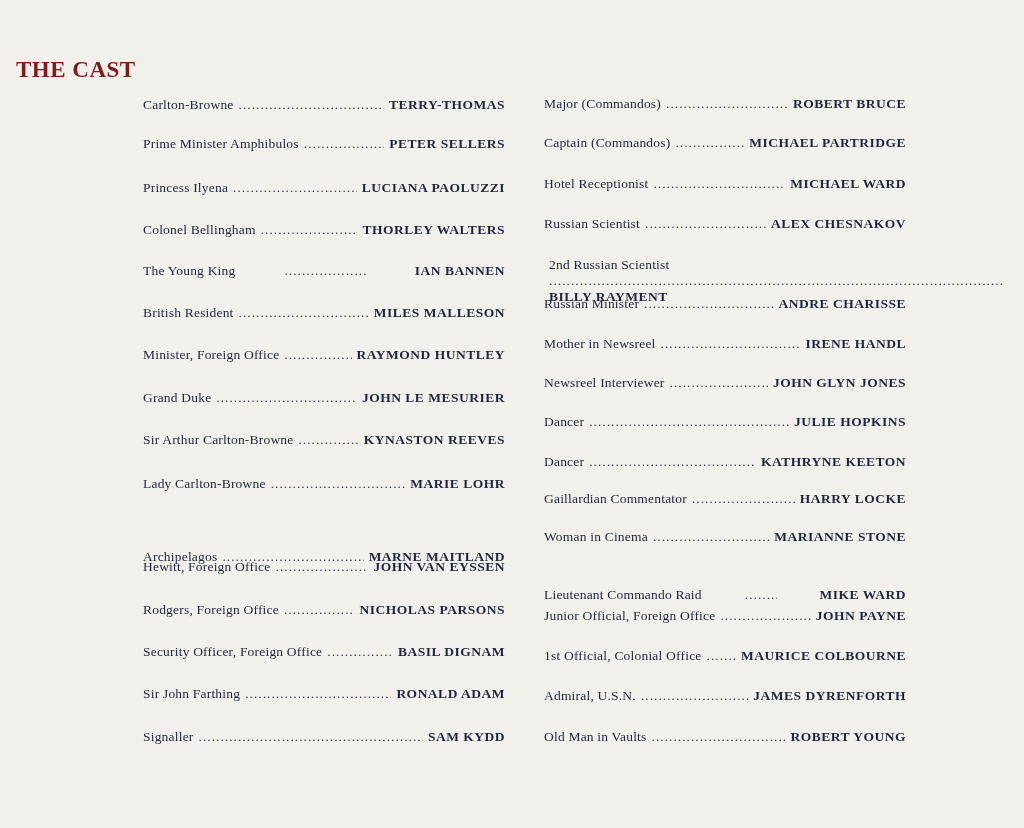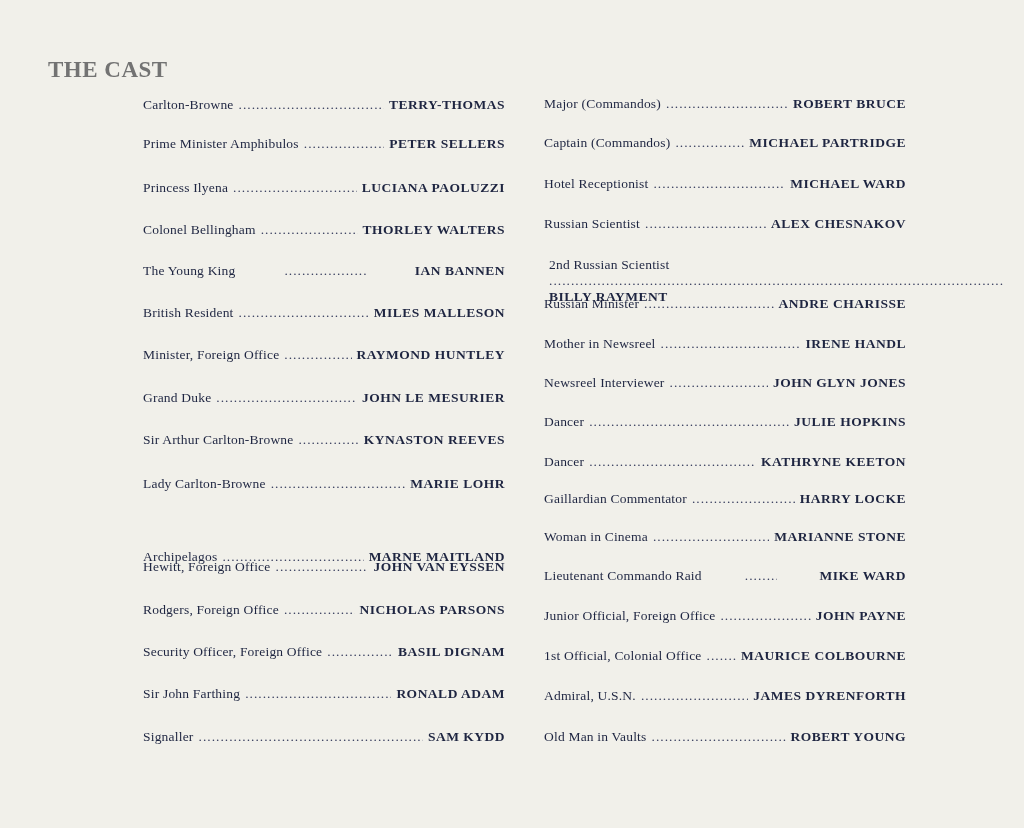--- a/index.html
+++ b/index.html
@@ -5,23 +5,22 @@
   html, body { margin:0; padding:0; }
   body {
     width:1024px; height:828px; overflow:hidden;
     background:#f1f0ea;
     font-family:"Liberation Serif", "DejaVu Serif", serif;
     color:#1e2541;
     position:relative;
   }
   .title {
     position:absolute; left:16px; top:57px;
-    font-size:23px; font-weight:bold; color:#737373;
+    font-size:23px; font-weight:bold; color:#7f1d1d;
     letter-spacing:0.5px;
-    margin-left:32px;
   }
   .col { position:absolute; top:0; }
   .col.left { left:143px; width:362px; }
   .col.right { left:544px; width:362px; }
   .row {
     position:absolute; left:0; width:100%;
     display:flex; align-items:baseline;
     font-size:13.5px; white-space:nowrap;
   }
   .role { flex:0 0 auto; letter-spacing:0.2px; }
@@ -173,21 +172,21 @@
     <div class="row" style="top: 491px;">
     <span class="role">Gaillardian Commentator</span>
     <span class="dots"></span>
     <span class="actor">HARRY LOCKE</span>
   </div>
     <div class="row" style="top: 529px;">
     <span class="role">Woman in Cinema</span>
     <span class="dots"></span>
     <span class="actor">MARIANNE STONE</span>
   </div>
-    <div class="row" style="top: 568px; gap: 38px;">
+    <div class="row" style="top: 587px; gap: 38px;">
     <span class="role">Lieutenant Commando Raid</span>
     <span class="dots"></span>
     <span class="actor">MIKE WARD</span>
   </div>
     <div class="row" style="top: 608px;">
     <span class="role">Junior Official, Foreign Office</span>
     <span class="dots"></span>
     <span class="actor">JOHN PAYNE</span>
   </div>
     <div class="row" style="top: 648px;">

